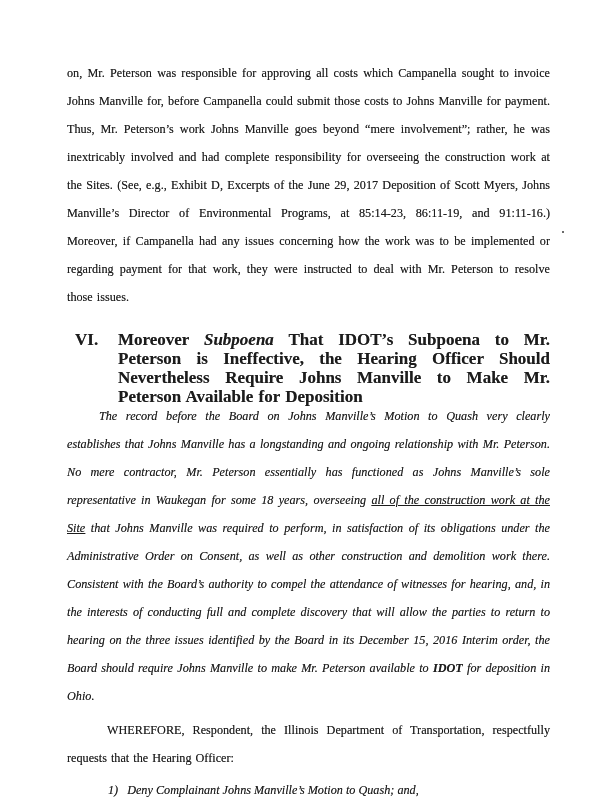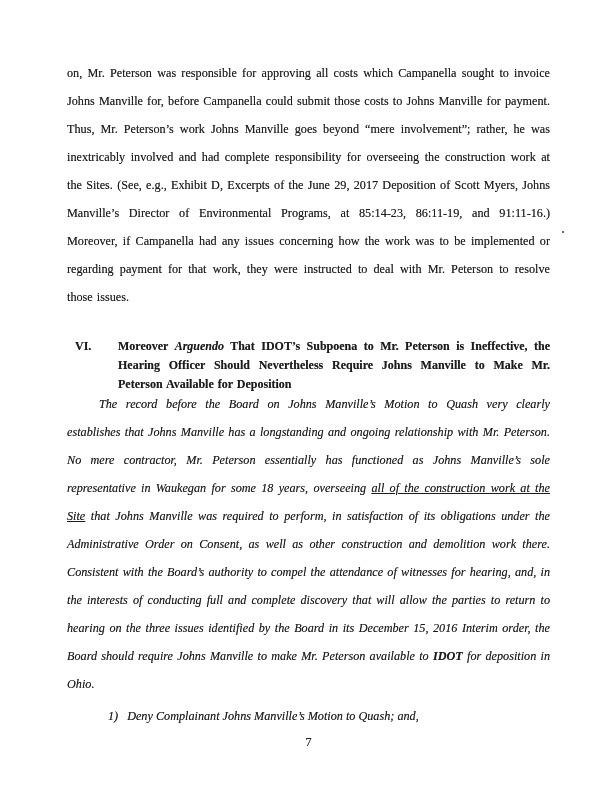--- a/index.html
+++ b/index.html
@@ -32,23 +32,23 @@
     word-spacing: 1px;
   }
   .indent-first {
     text-indent: 32px;
   }
   .indent-first-deep {
     text-indent: 40px;
   }
   .heading {
     display: flex;
-    margin-top: 26px;
+    margin-top: 19px;
     padding-left: 8px;
-    font-size: 12px;
+    font-size: 17px;
     font-weight: bold;
     line-height: 19px;
   }
   .heading .numeral {
     flex: 0 0 43px;
   }
   .heading .heading-text {
     flex: 1;
     text-align: justify;
     word-spacing: 1px;
@@ -92,25 +92,26 @@
 </head>
 <body>
 
 <div class="page">
   <div class="content">
 
     <p class="body-text">on, Mr. Peterson was responsible for approving all costs which Campanella sought to invoice Johns Manville for, before Campanella could submit those costs to Johns Manville for payment. Thus, Mr. Peterson’s work Johns Manville goes beyond “mere involvement”; rather, he was inextricably involved and had complete responsibility for overseeing the construction work at the Sites. (See, e.g., Exhibit D, Excerpts of the June 29, 2017 Deposition of Scott Myers, Johns Manville’s Director of Environmental Programs, at 85:14-23, 86:11-19, and 91:11-16.) Moreover, if Campanella had any issues concerning how the work was to be implemented or regarding payment for that work, they were instructed to deal with Mr. Peterson to resolve those issues.</p>
 
     <div class="heading">
       <span class="numeral">VI.</span>
-      <span class="heading-text"><span class="seg-bold">Moreover </span><span class="seg-bold-italic">Arguendo</span><span class="seg-bold"> That IDOT’s Subpoena to Mr. Peterson is Ineffective, the Hearing Officer Should Nevertheless Require Johns Manville to Make Mr. Peterson Available for Deposition</span></span>
+      <span class="heading-text"><span class="seg-bold">Moreover </span><span class="seg-bold-italic">Subpoena</span><span class="seg-bold"> That IDOT’s Subpoena to Mr. Peterson is Ineffective, the Hearing Officer Should Nevertheless Require Johns Manville to Make Mr. Peterson Available for Deposition</span></span>
     </div>
 
     <p class="body-text indent-first argument-paragraph"><span>The record before the Board on Johns Manville’s Motion to Quash very clearly establishes that Johns Manville has a longstanding and ongoing relationship with Mr. Peterson. No mere contractor, Mr. Peterson essentially has functioned as Johns Manville’s sole representative in Waukegan for some 18 years, overseeing </span><span class="seg-underline">all of the construction work at the Site</span><span> that Johns Manville was required to perform, in satisfaction of its obligations under the Administrative Order on Consent, as well as other construction and demolition work there. Consistent with the Board’s authority to compel the attendance of witnesses for hearing, and, in the interests of conducting full and complete discovery that will allow the parties to return to hearing on the three issues identified by the Board in its December 15, 2016 Interim order, the Board should require Johns Manville to make Mr. Peterson available to </span><span class="seg-bold">IDOT</span><span> for deposition in Ohio.</span></p>
 
+    <p class="body-text indent-first-deep wherefore-paragraph">WHEREFORE, Respondent, the Illinois Department of Transportation, respectfully requests that the Hearing Officer:</p>
 
     <div class="list-item">
       <span class="list-number">1)</span><span>Deny Complainant Johns Manville’s Motion to Quash; and,</span>
     </div>
 
     <div class="page-number">7</div>
 
   </div>
 
   <div class="artifact-dot"></div>

